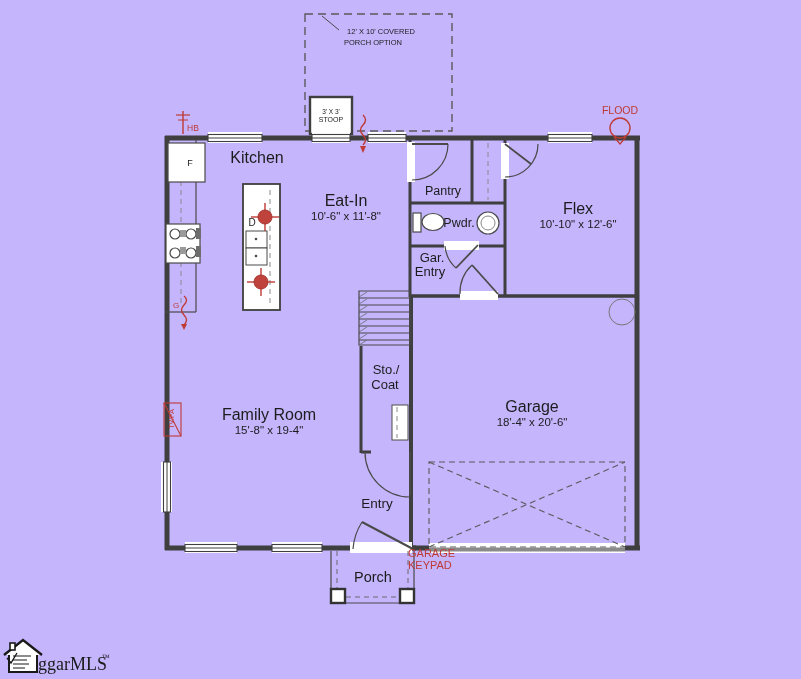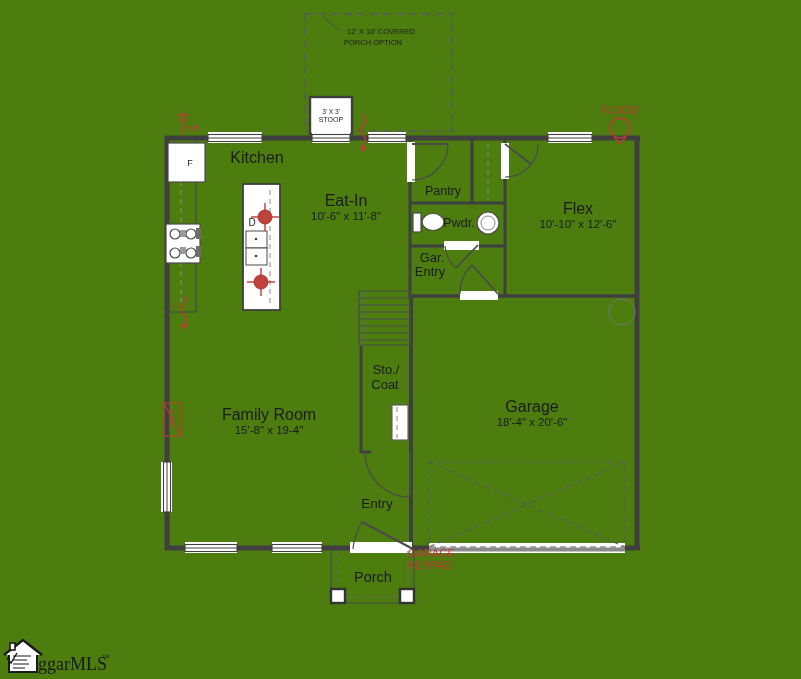--- a/index.html
+++ b/index.html
@@ -1,16 +1,16 @@
 <!DOCTYPE html>
 <html><head>
 <meta charset="utf-8">
 <style>
   html,body{margin:0;padding:0;background:#ffffff;}
-  #page{position:relative;width:801px;height:679px;background:#4d7c0f;overflow:hidden;
+  #page{position:relative;width:801px;height:679px;background:#c4b5fd;overflow:hidden;
         font-family:"Liberation Sans",sans-serif;}
   svg{position:absolute;left:0;top:0;}
   svg text{font-family:"Liberation Sans",sans-serif;fill:#1c1c1c;}
   .room-name{font-size:16px;}
   .room-dims{font-size:11.5px;}
   .small-label{font-size:13px;}
   .tiny-label{font-size:7.5px;}
   .red-label{fill:#bf3a35;}
   .wall{stroke:#3f3f3f;fill:none;}
   .thin{stroke:#4a4a4a;fill:none;stroke-width:1.2;}

